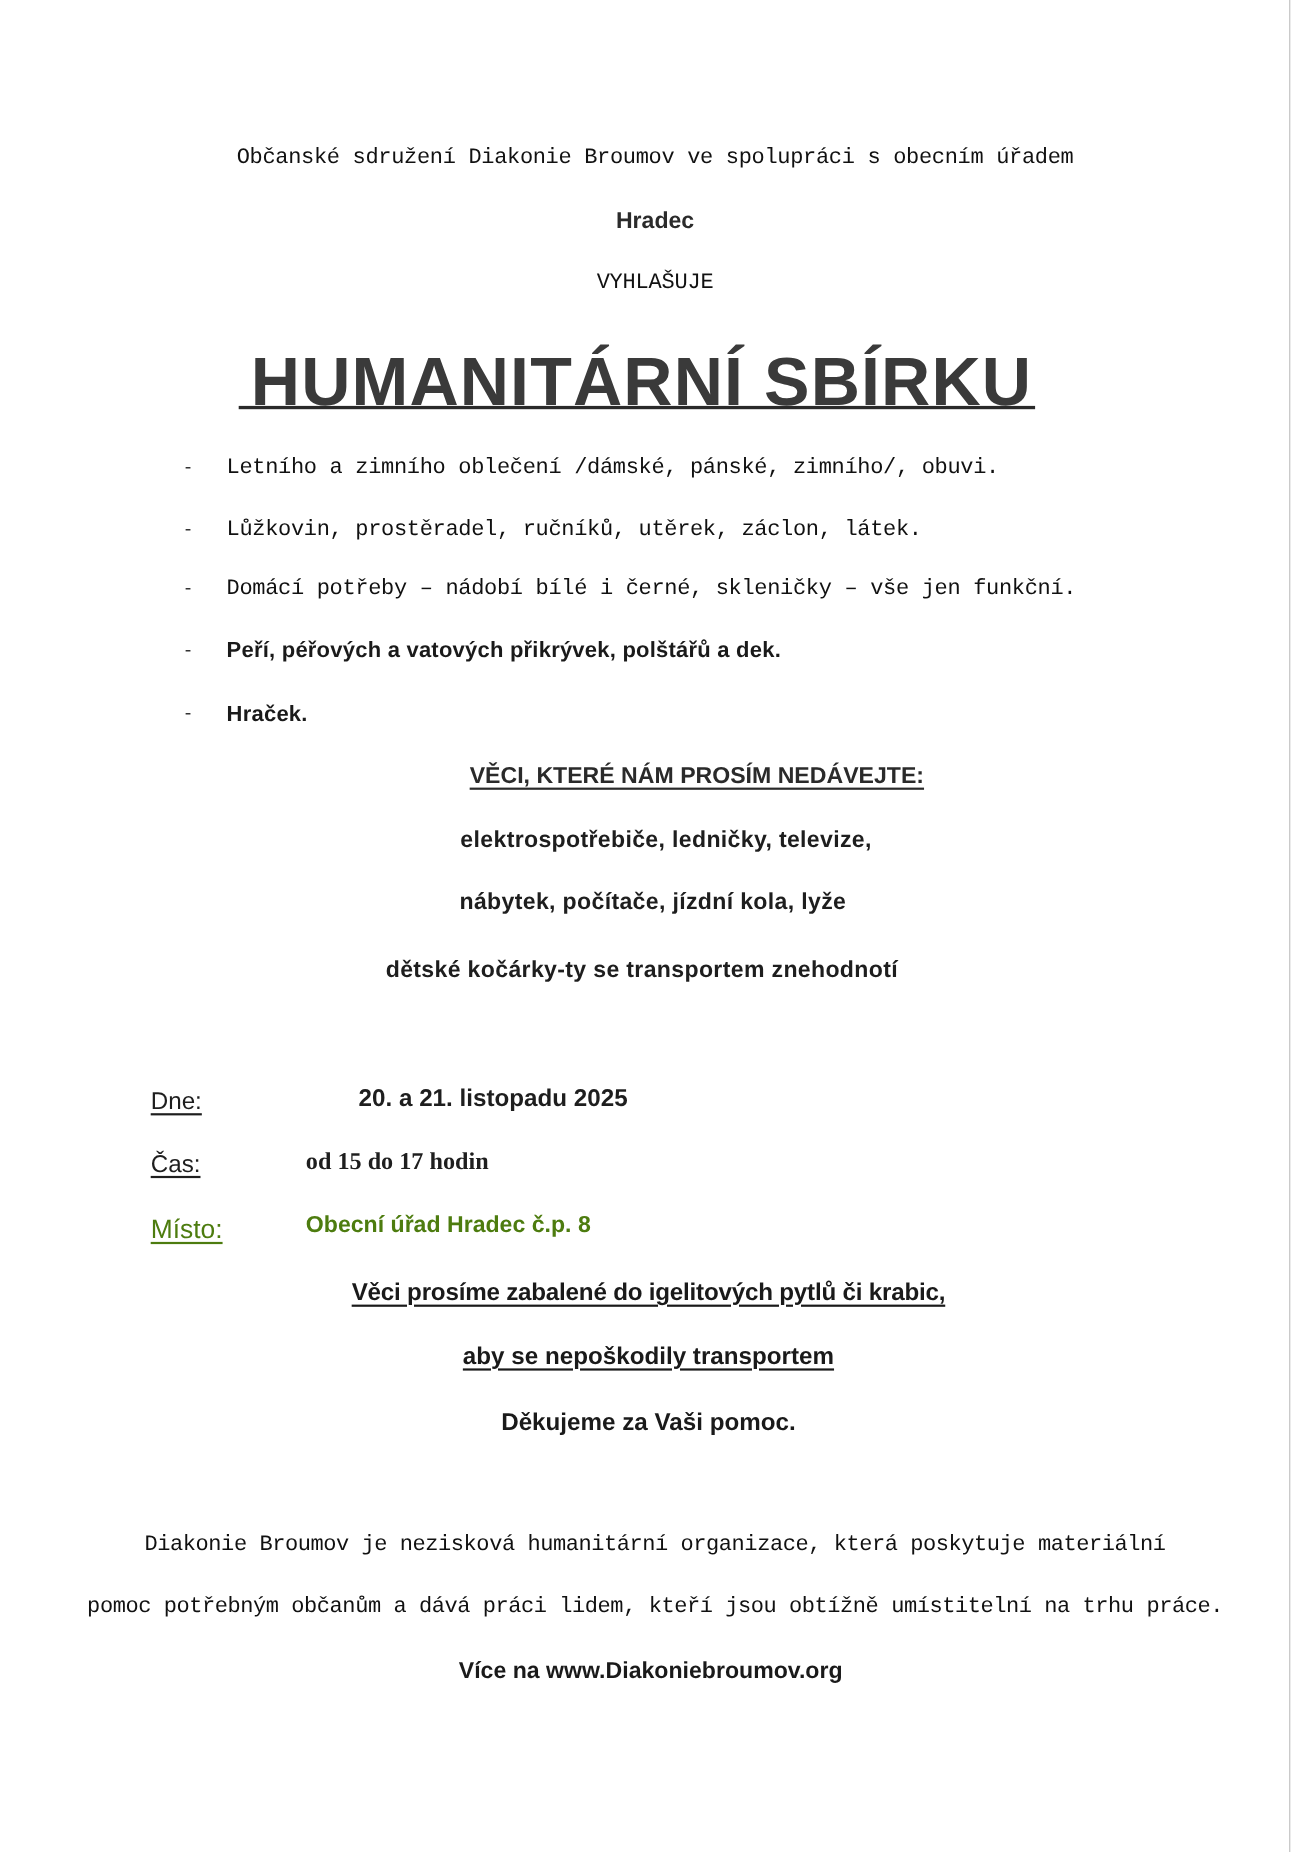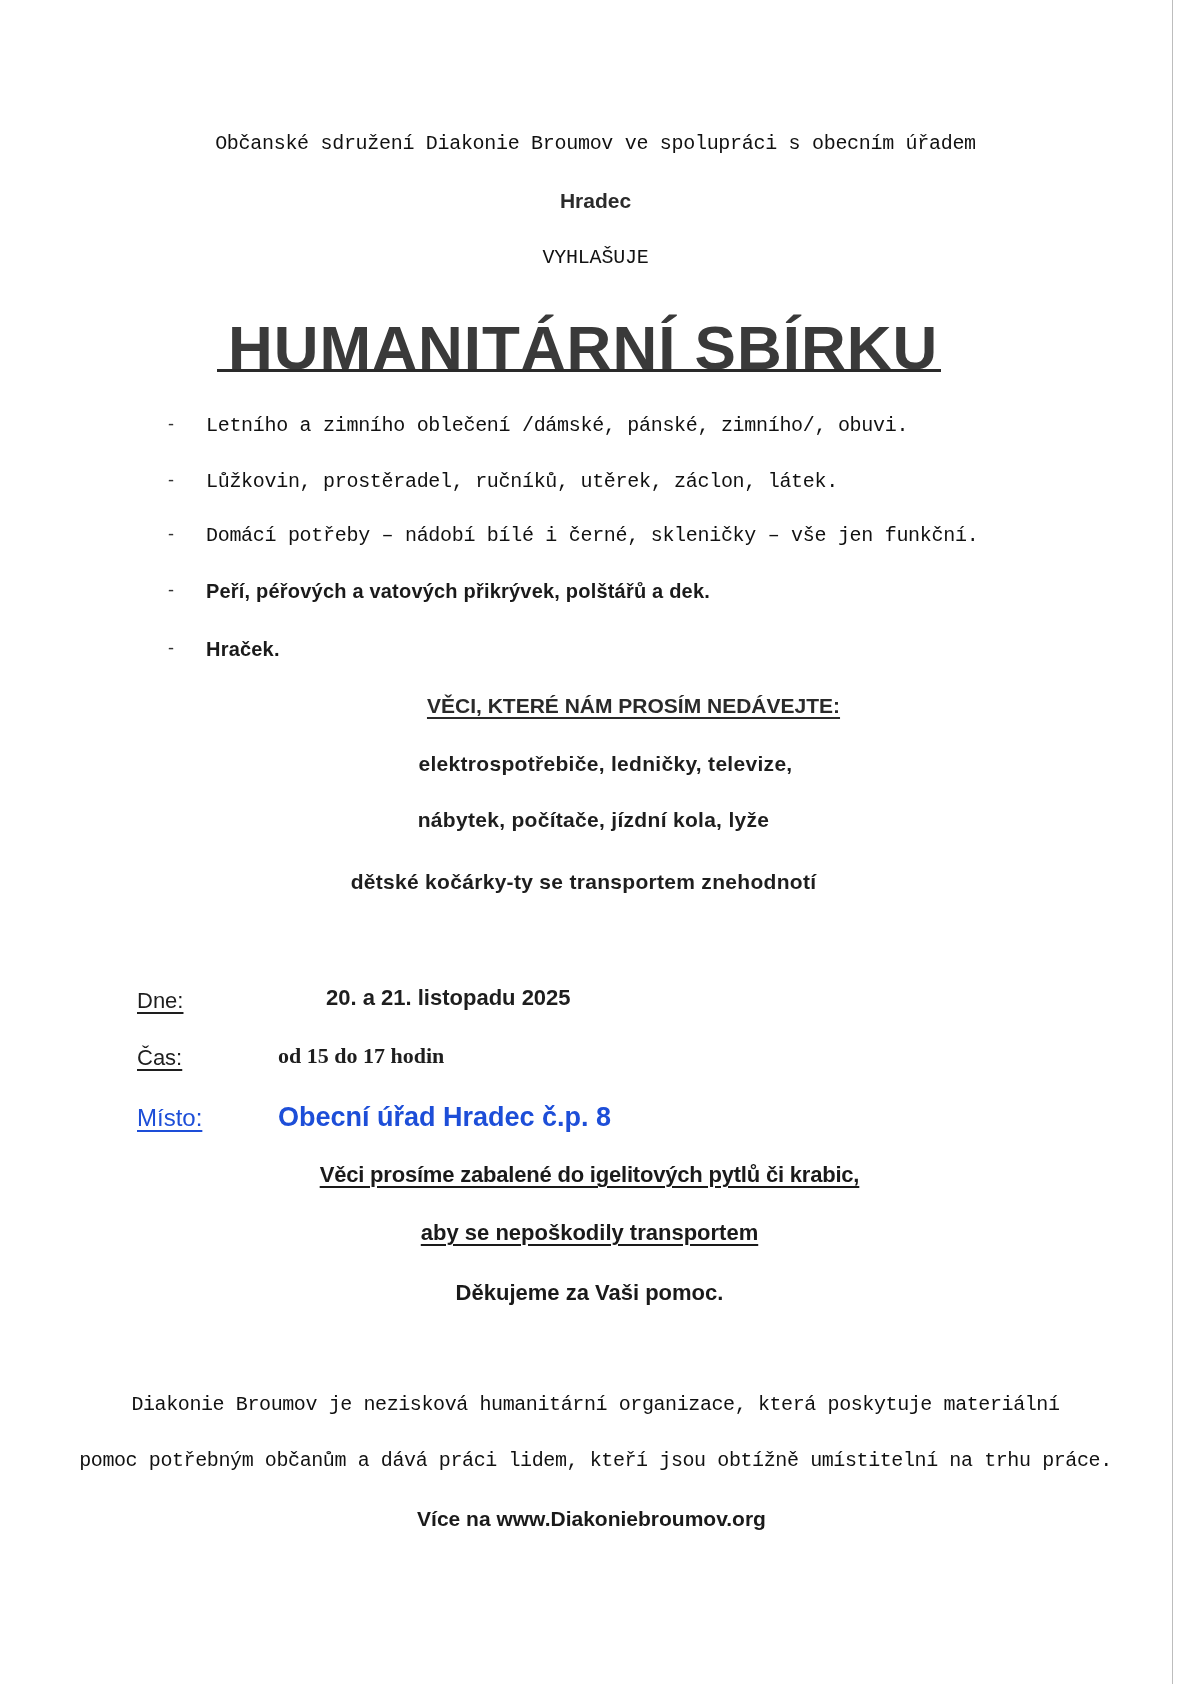--- a/index.html
+++ b/index.html
@@ -50,21 +50,21 @@
       top: 694px; font-size: 21px; font-weight: bold; color: #2a2a2a;
       text-decoration: underline; text-underline-offset: 4px; text-decoration-thickness: 2px;
     }
     .nolist { font-size: 21px; font-weight: bold; color: #1e1e1e; letter-spacing: 0.3px; }
 
     .label {
       font-size: 22px; font-weight: normal; color: #1e1e1e;
       text-decoration: underline; text-underline-offset: 4px; text-decoration-thickness: 2px;
     }
     .value { font-size: 22px; font-weight: bold; color: #1e1e1e; }
-    .red { color: #1d4ed8; }
+    .red { color: #4d7c0f; }
 
     .pack {
       font-size: 22px; font-weight: bold; color: #1a1a1a;
       text-decoration: underline; text-underline-offset: 4px; text-decoration-thickness: 2px;
       font-stretch: condensed;
     }
     .thanks { font-size: 22px; font-weight: bold; color: #1a1a1a; }
     .about { font-size: 20px; letter-spacing: -0.4px; }
     .more { font-size: 21px; font-weight: bold; color: #1a1a1a; }
   </style>
@@ -105,21 +105,21 @@
 <div class="abs center sans nolist" style="top:808px; left:-2px;">nábytek, počítače, jízdní kola, lyže</div>
 <div class="abs center sans nolist" style="top:870px; left:-12px;">dětské kočárky-ty se transportem znehodnotí</div>
 
 <div class="abs sans label" style="top:988px; left:137px;">Dne:</div>
 <div class="abs sans value" style="top:985px; left:278px;margin-left:48px;">20. a 21. listopadu 2025</div>
 
 <div class="abs sans label" style="top:1045px; left:137px;">Čas:</div>
 <div class="abs sans value" style="top:1043px; left:278px;font-family:Liberation Serif, serif;">od 15 do 17 hodin</div>
 
 <div class="abs sans label red" style="top:1104px; left:137px; font-size:24px;">Místo:</div>
-<div class="abs sans value red" style="top:1102px; left:278px; font-size:27px;">Obecní úřad Hradec č.p. 8</div>
+<div class="abs sans value red" style="top:1102px; left:278px; font-size:21px;">Obecní úřad Hradec č.p. 8</div>
 
 <div class="abs center sans pack" style="top:1162px; left:-6px; letter-spacing:-0.2px;">Věci prosíme zabalené do igelitových pytlů či krabic,</div>
 <div class="abs center sans pack" style="top:1220px; left:-6px;">aby se nepoškodily transportem</div>
 <div class="abs center sans thanks" style="top:1280px; left:-6px;">Děkujeme za Vaši pomoc.</div>
 
 <div class="abs center narrow about" style="top:1393px;">Diakonie Broumov je nezisková humanitární organizace, která poskytuje materiální</div>
 <div class="abs center narrow about" style="top:1449px;">pomoc potřebným občanům a dává práci lidem, kteří jsou obtížně umístitelní na trhu práce.</div>
 <div class="abs center sans more" style="top:1507px; left:-4px;">Více na www.Diakoniebroumov.org</div>
 
 </body></html>

